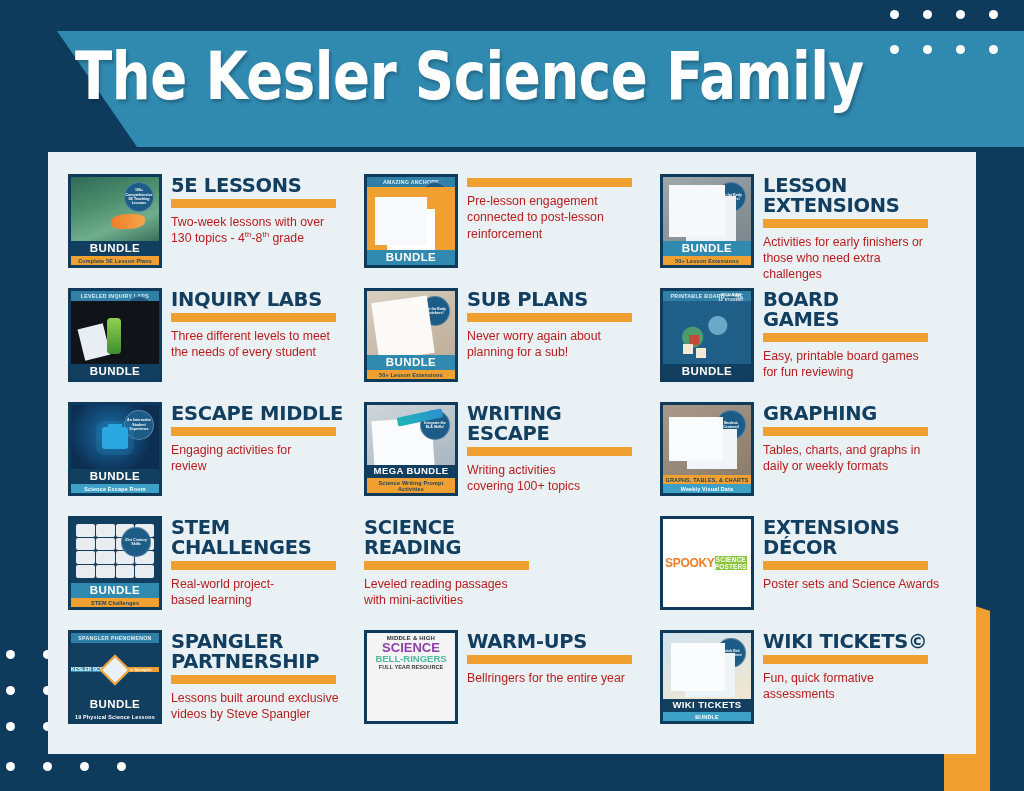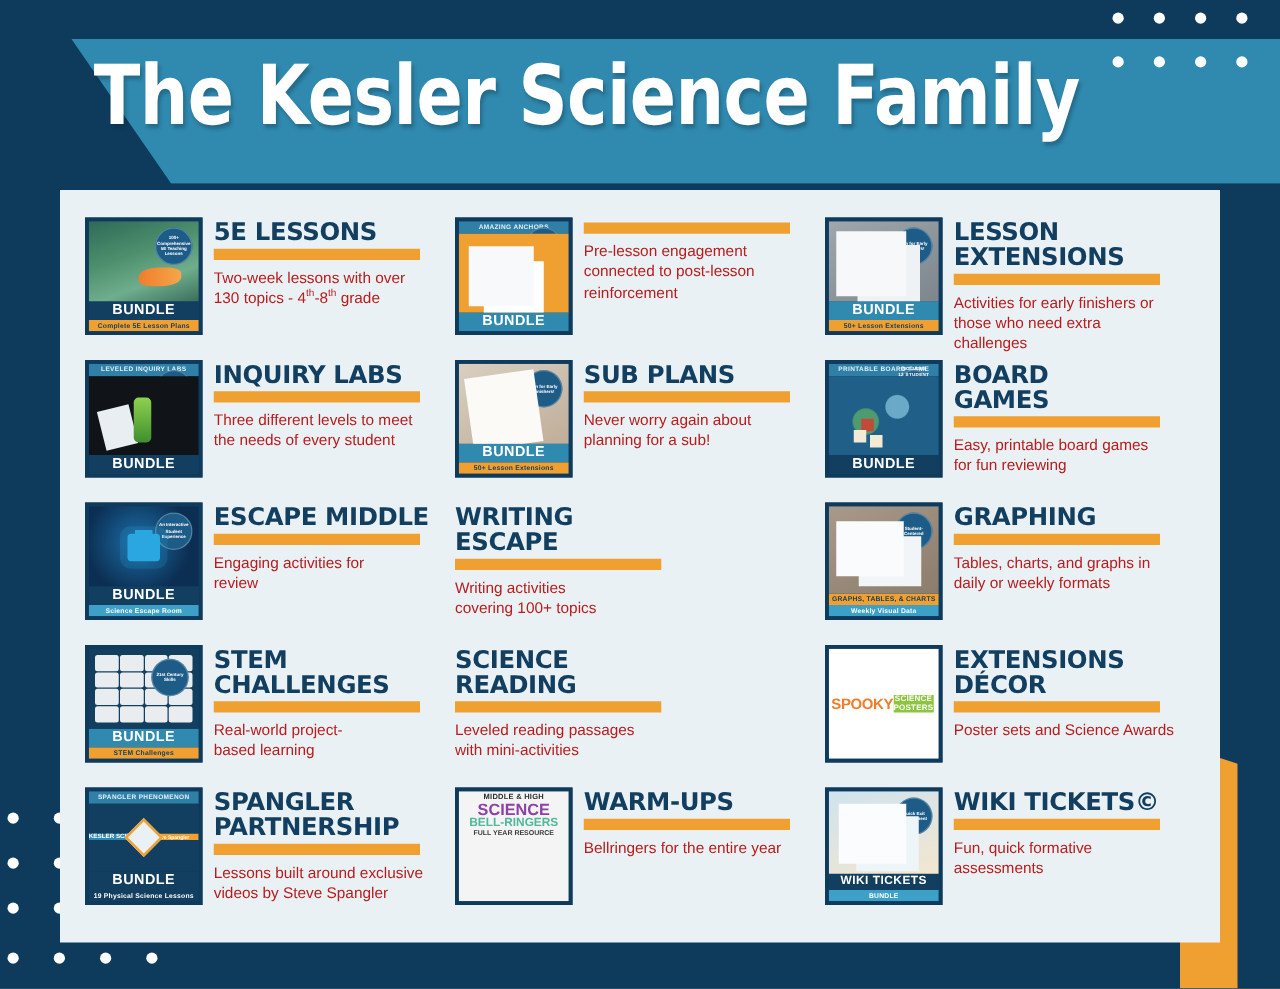--- a/index.html
+++ b/index.html
@@ -414,20 +414,27 @@
             <div class="bundle">BUNDLE</div>
             <div class="sub teal">Science Escape Room</div>
           </div>
           <div class="txt">
             <div class="item-title">ESCAPE MIDDLE</div>
             <div class="rule"></div>
             <div class="item-desc">Engaging activities for<br>review</div>
           </div>
         </div>
         <div class="item">
+          <div class="thumb">
+            <div class="art writing">
+              <div class="badge">Integrate the ELA Skills!</div>
+            </div>
+            <div class="bundle small">MEGA BUNDLE</div>
+            <div class="sub">Science Writing Prompt Activities</div>
+          </div>
           <div class="txt">
             <div class="item-title">WRITING
 ESCAPE</div>
             <div class="rule"></div>
             <div class="item-desc">Writing activities<br>covering 100+ topics</div>
           </div>
         </div>
         <div class="item">
           <div class="thumb">
             <div class="art graphing">

